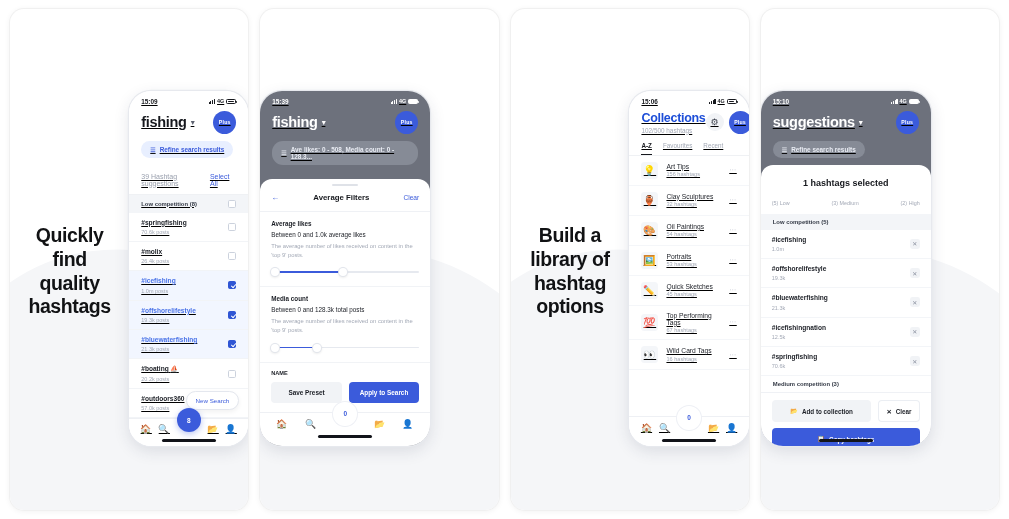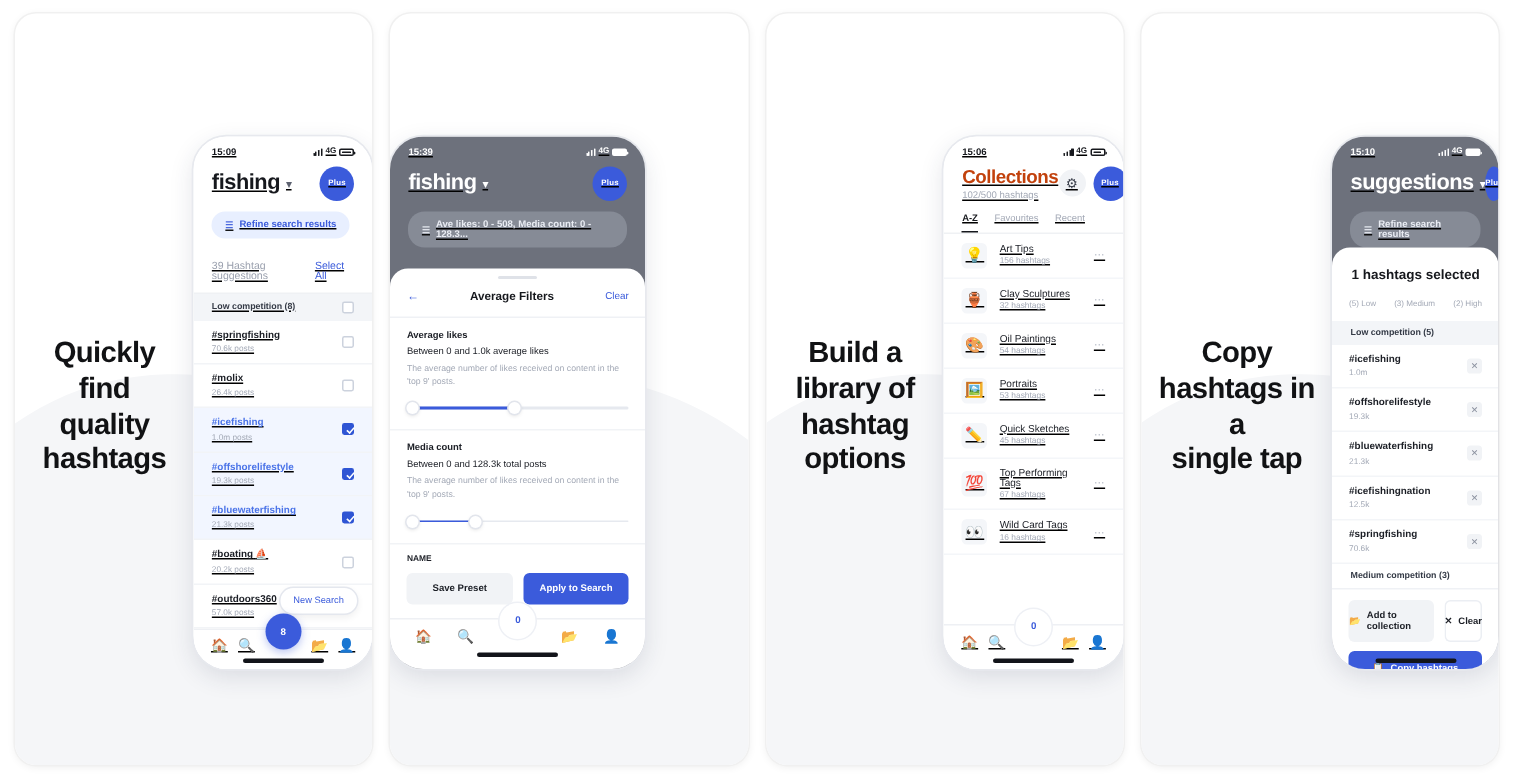--- a/index.html
+++ b/index.html
@@ -171,21 +171,21 @@
   .track { position:absolute; left:0; right:0; top:3px; height:1.6px; background:#e6e9ef; border-radius:2px; }
   .fill { position:absolute; top:3px; height:1.6px; background:#3b5bdb; border-radius:2px; }
   .knob { position:absolute; top:0; width:8px; height:8px; border-radius:50%; background:#fff; box-shadow:0 0 0 1px #e2e5ec, 0 1px 3px rgba(0,0,0,.15); }
   .namelabel { font-size: 5.6px; font-weight:bold; color:#1b1e25; padding: 7px 11px 0; }
   .sheet-actions { display:flex; gap:7px; padding: 6px 11px 9px; }
   .btn { flex:1; text-align:center; font-size:6.4px; font-weight:bold; padding:7px 0; border-radius:4px; }
   .btn.grey { background:#f1f3f6; color:#1b1e25; }
   .btn.blue { background:#3b5bdb; color:#fff; }
   
   .coll-head { padding: 4px 12px 0; display:flex; align-items:flex-start; justify-content:space-between; }
-  .coll-title { font-size: 12.5px; font-weight:bold; color:#c2410c; letter-spacing:-0.3px; }
+  .coll-title { font-size: 12.5px; font-weight:bold; color:#1d4ed8; letter-spacing:-0.3px; }
   .coll-sub { font-size: 6.4px; color:#a3a9b6; margin-top:2px; }
   .coll-actions { display:flex; align-items:center; gap:5px; }
   .gearbtn { width:18px; height:18px; border-radius:50%; background:#f1f3f6; display:flex; align-items:center; justify-content:center; font-size:9px; color:#3d424e;}
   .tabs { display:flex; gap:11px; padding: 8px 12px 0; border-bottom:1px solid #eff1f4; }
   .tab { font-size:6.3px; color:#a3a9b6; padding-bottom:5px; }
   .tab.on { color:#16181d; font-weight:bold; border-bottom:1.6px solid #16181d; }
   .crow { display:flex; align-items:center; gap:8px; padding: 6px 12px; border-bottom:1px solid #f4f6f9; }
   .cthumb { width:17px; height:17px; border-radius:3.5px; background:#f4f6f9; display:flex; align-items:center; justify-content:center; font-size:10px; }
   .cinfo { flex:1; }
   .cname { font-size:6.7px; color:#1b1e25; }
@@ -499,21 +499,20 @@
           <span class="navicon act">📂</span>
           <span class="navicon">👤</span>
           <div class="homebar"></div>
         </div>
       </div>
     </div>
   </div>
 
   <div class="card">
     <div class="card-bg"></div>
-    <div class="headline">Copy hashtags in a<br>single tap</div>
     <div class="phone">
       <div class="screen dimmed">
         <div class="statusbar">
           <span>15:10</span>
           <span class="right">
             <span class="bars">
                 <i></i>
                 <i></i>
                 <i></i>
                 <i></i>

